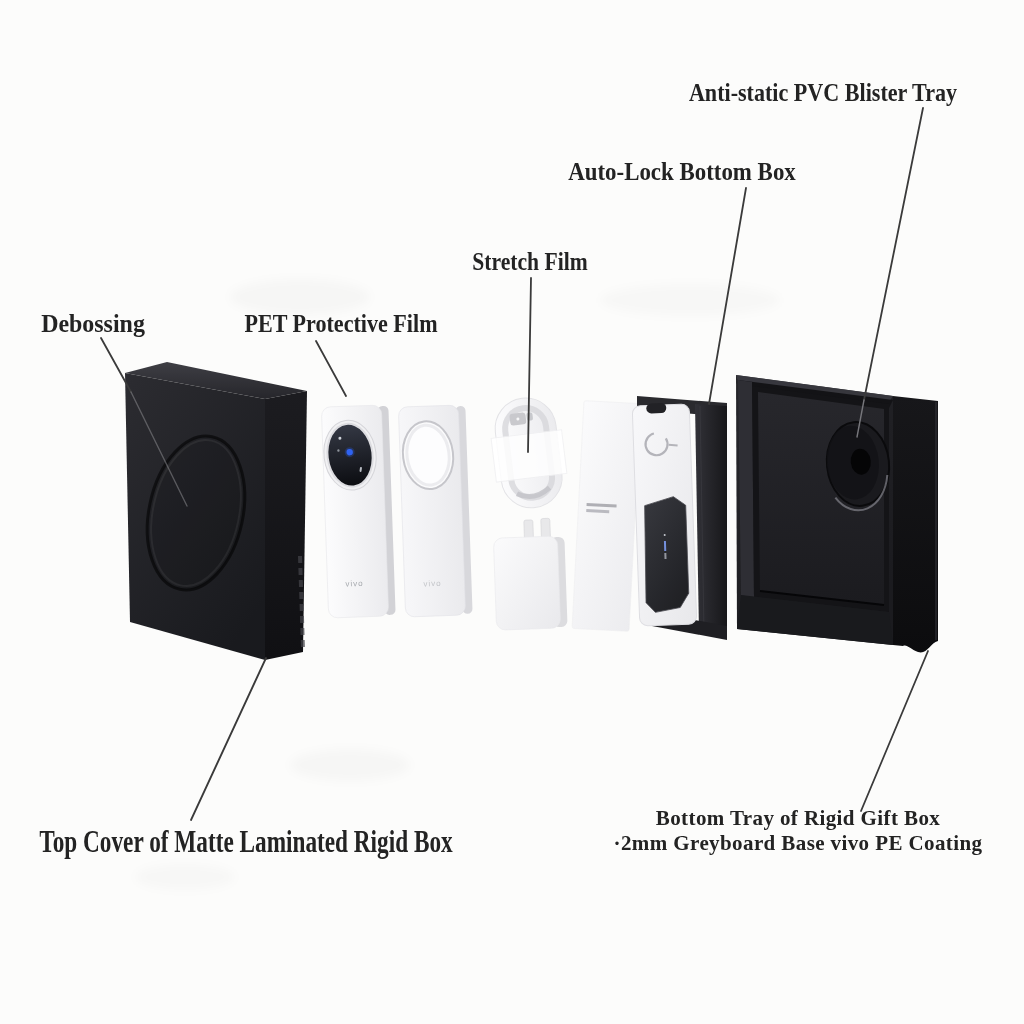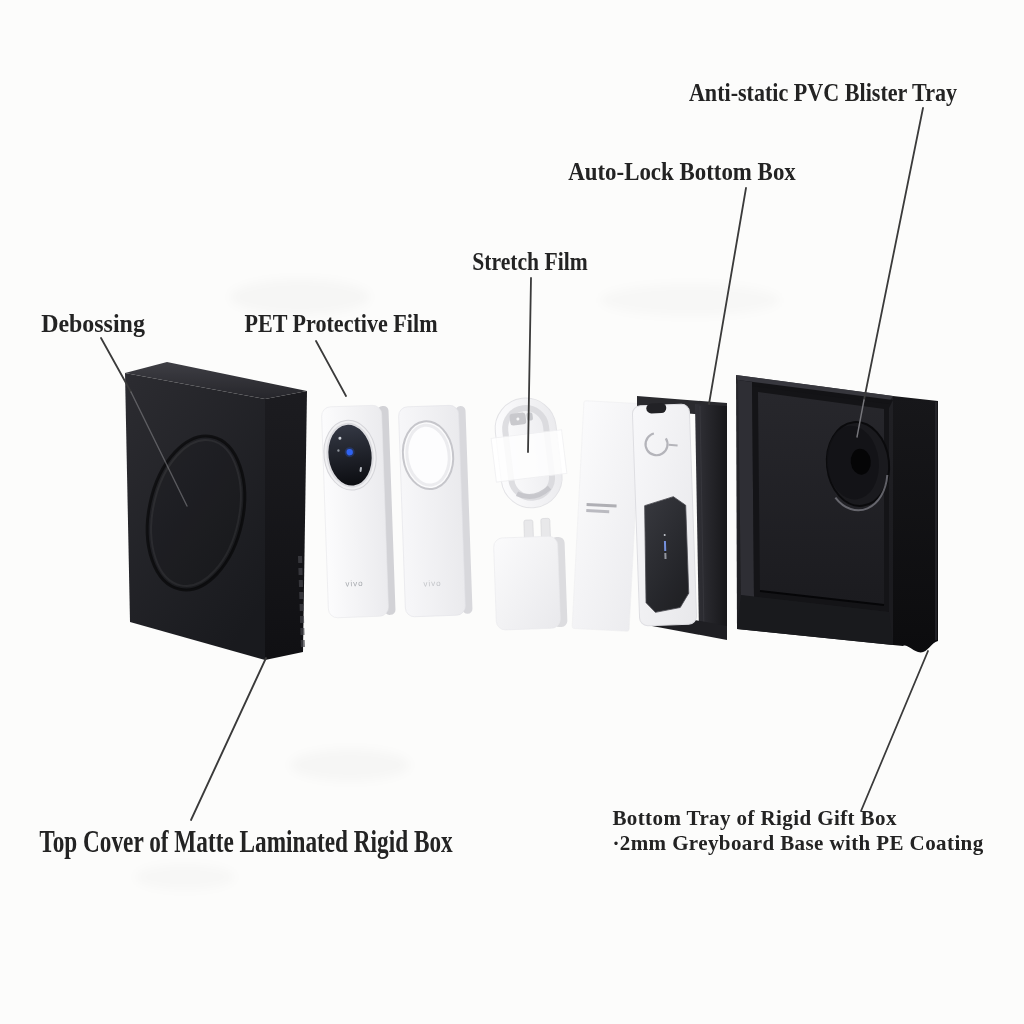--- a/index.html
+++ b/index.html
@@ -12,21 +12,21 @@
     position:absolute;white-space:nowrap;font-weight:700;color:#232323;
     transform:translate(-50%,-50%) scaleX(var(--sx,0.88));
     line-height:1.15;
   }
   .lbl-debossing  {left:93px;  top:324px; font-size:26px; --sx:.92;}
   .lbl-pet        {left:341px; top:324px; font-size:26px; --sx:.85;}
   .lbl-stretch    {left:530px; top:262px; font-size:26px; --sx:.83;}
   .lbl-autolock   {left:682px; top:172px; font-size:26px; --sx:.88;}
   .lbl-antistatic {left:823px; top:93px;  font-size:26px; --sx:.85;}
   .lbl-topcover   {left:246px; top:842px; font-size:31px; --sx:.75;}
-  .lbl-bottomtray {left:798px; top:831px; font-size:21px; --sx:1; letter-spacing:.4px; line-height:25px;}
+  .lbl-bottomtray {left:798px; top:831px; font-size:21px; --sx:1; letter-spacing:.4px; text-align:center; line-height:25px;}
 </style>
 </head>
 <body>
 
 <div class="stage">
 
 <svg width="1024" height="1024" viewBox="0 0 1024 1024">
   <defs>
     <linearGradient id="gBoxTop" x1="0" y1="0" x2="0" y2="1">
           <stop offset="0" stop-color="#3e3e44"></stop>
@@ -208,16 +208,16 @@
 </svg>
 
   <div class="label lbl-debossing">Debossing</div>
   <div class="label lbl-pet">PET Protective Film</div>
   <div class="label lbl-stretch">Stretch Film</div>
   <div class="label lbl-autolock">Auto-Lock Bottom Box</div>
   <div class="label lbl-antistatic">Anti-static PVC Blister Tray</div>
   <div class="label lbl-topcover">Top Cover of Matte Laminated Rigid Box</div>
   <div class="label lbl-bottomtray">
     <div>Bottom Tray of Rigid Gift Box</div>
-    <div>·2mm Greyboard Base with PE Coating</div>
+    <div>·2mm Greyboard Base vivo PE Coating</div>
   </div>
 
 </div>
 
 </body></html>

